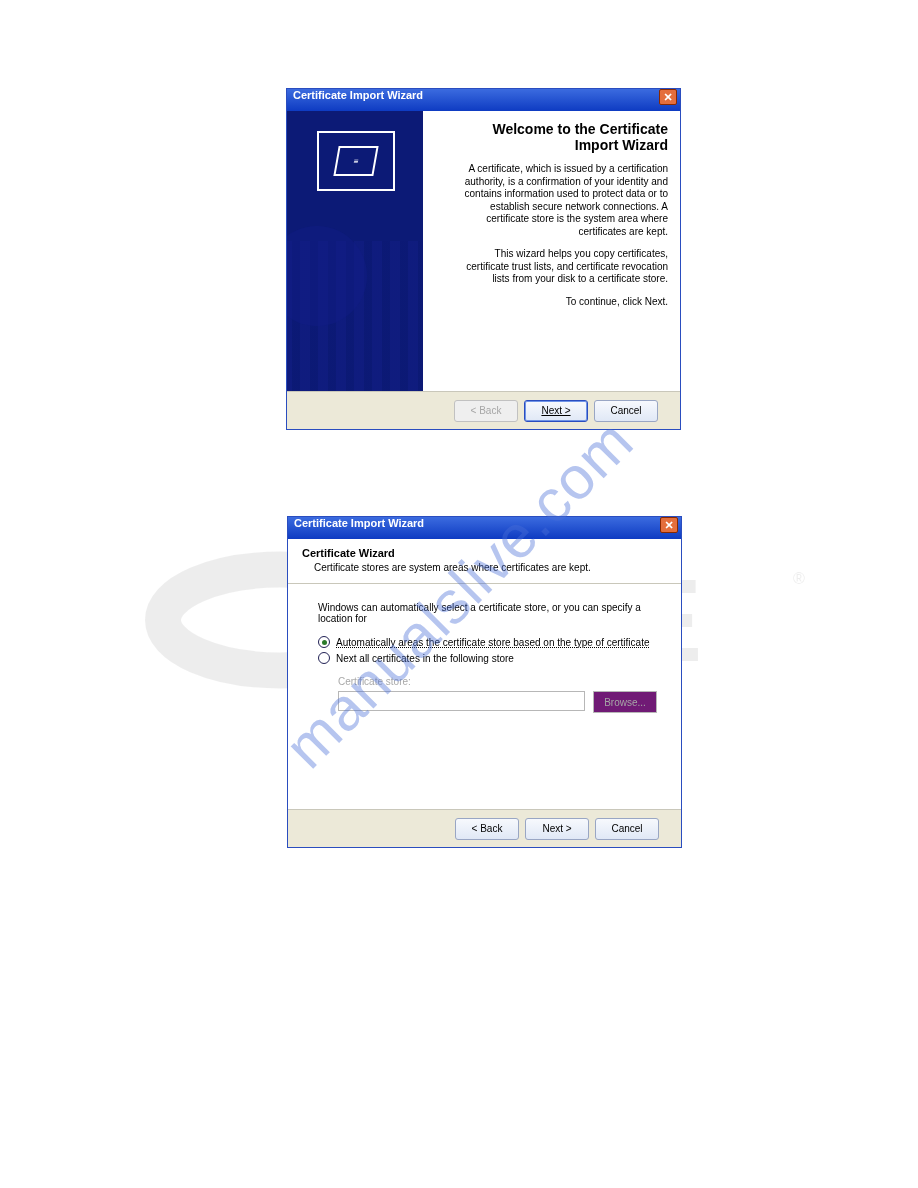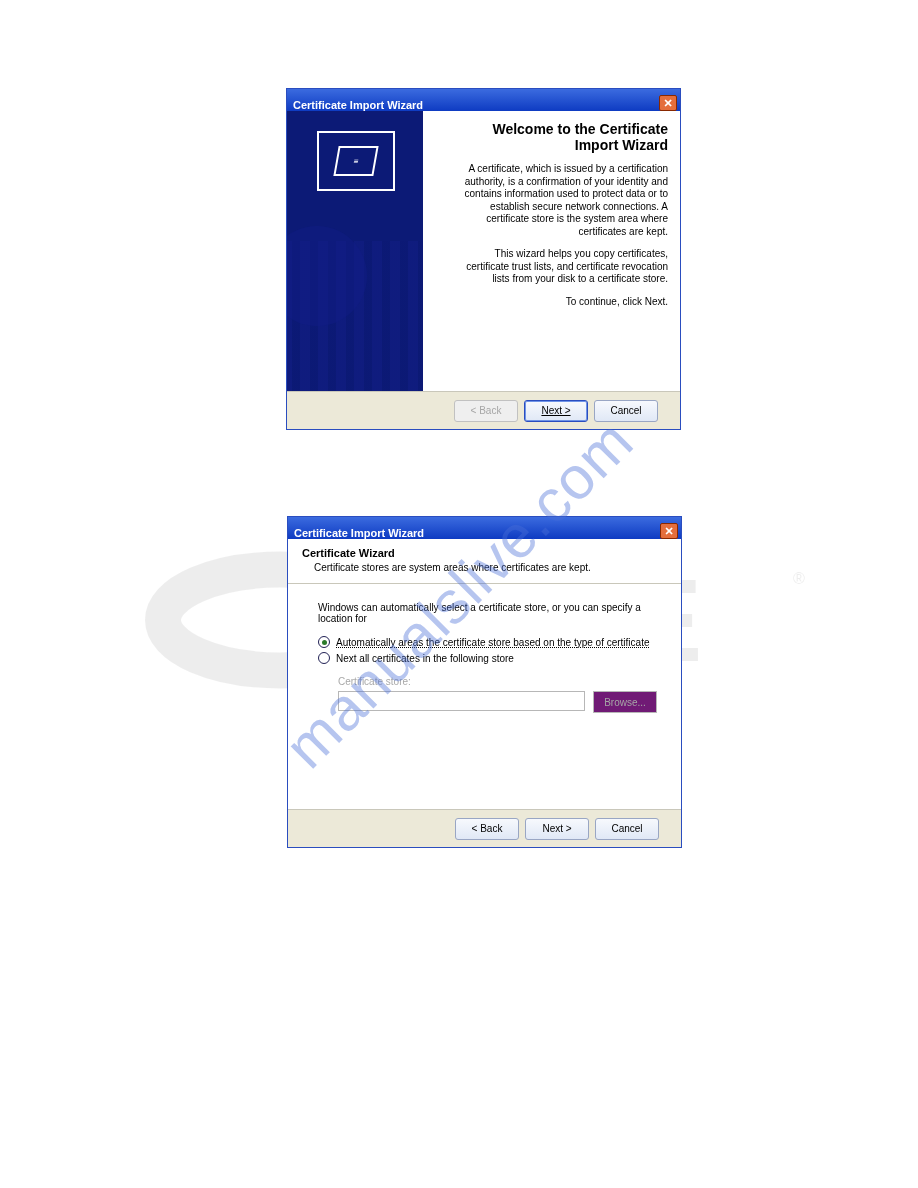--- a/index.html
+++ b/index.html
@@ -45,21 +45,21 @@
       background: #ece9d8;
       box-shadow: 0 0 0 1px #0b2b8e inset;
     }
     .wiz1 { left: 286px; top: 88px; height: 342px; }
     .wiz2 { left: 287px; top: 516px; height: 332px; }
 
     .titlebar {
       height: 22px;
       background: linear-gradient(#3b6bdf, #0e3bc2);
       display: flex;
-      align-items: flex-end;
+      align-items: flex-start;
       padding: 0 3px 0 6px;
     }
     .titlebar-text {
       color: #fff;
       font-size: 11px;
       font-weight: bold;
       flex: 1;
     }
     .close-btn {
       width: 18px;

